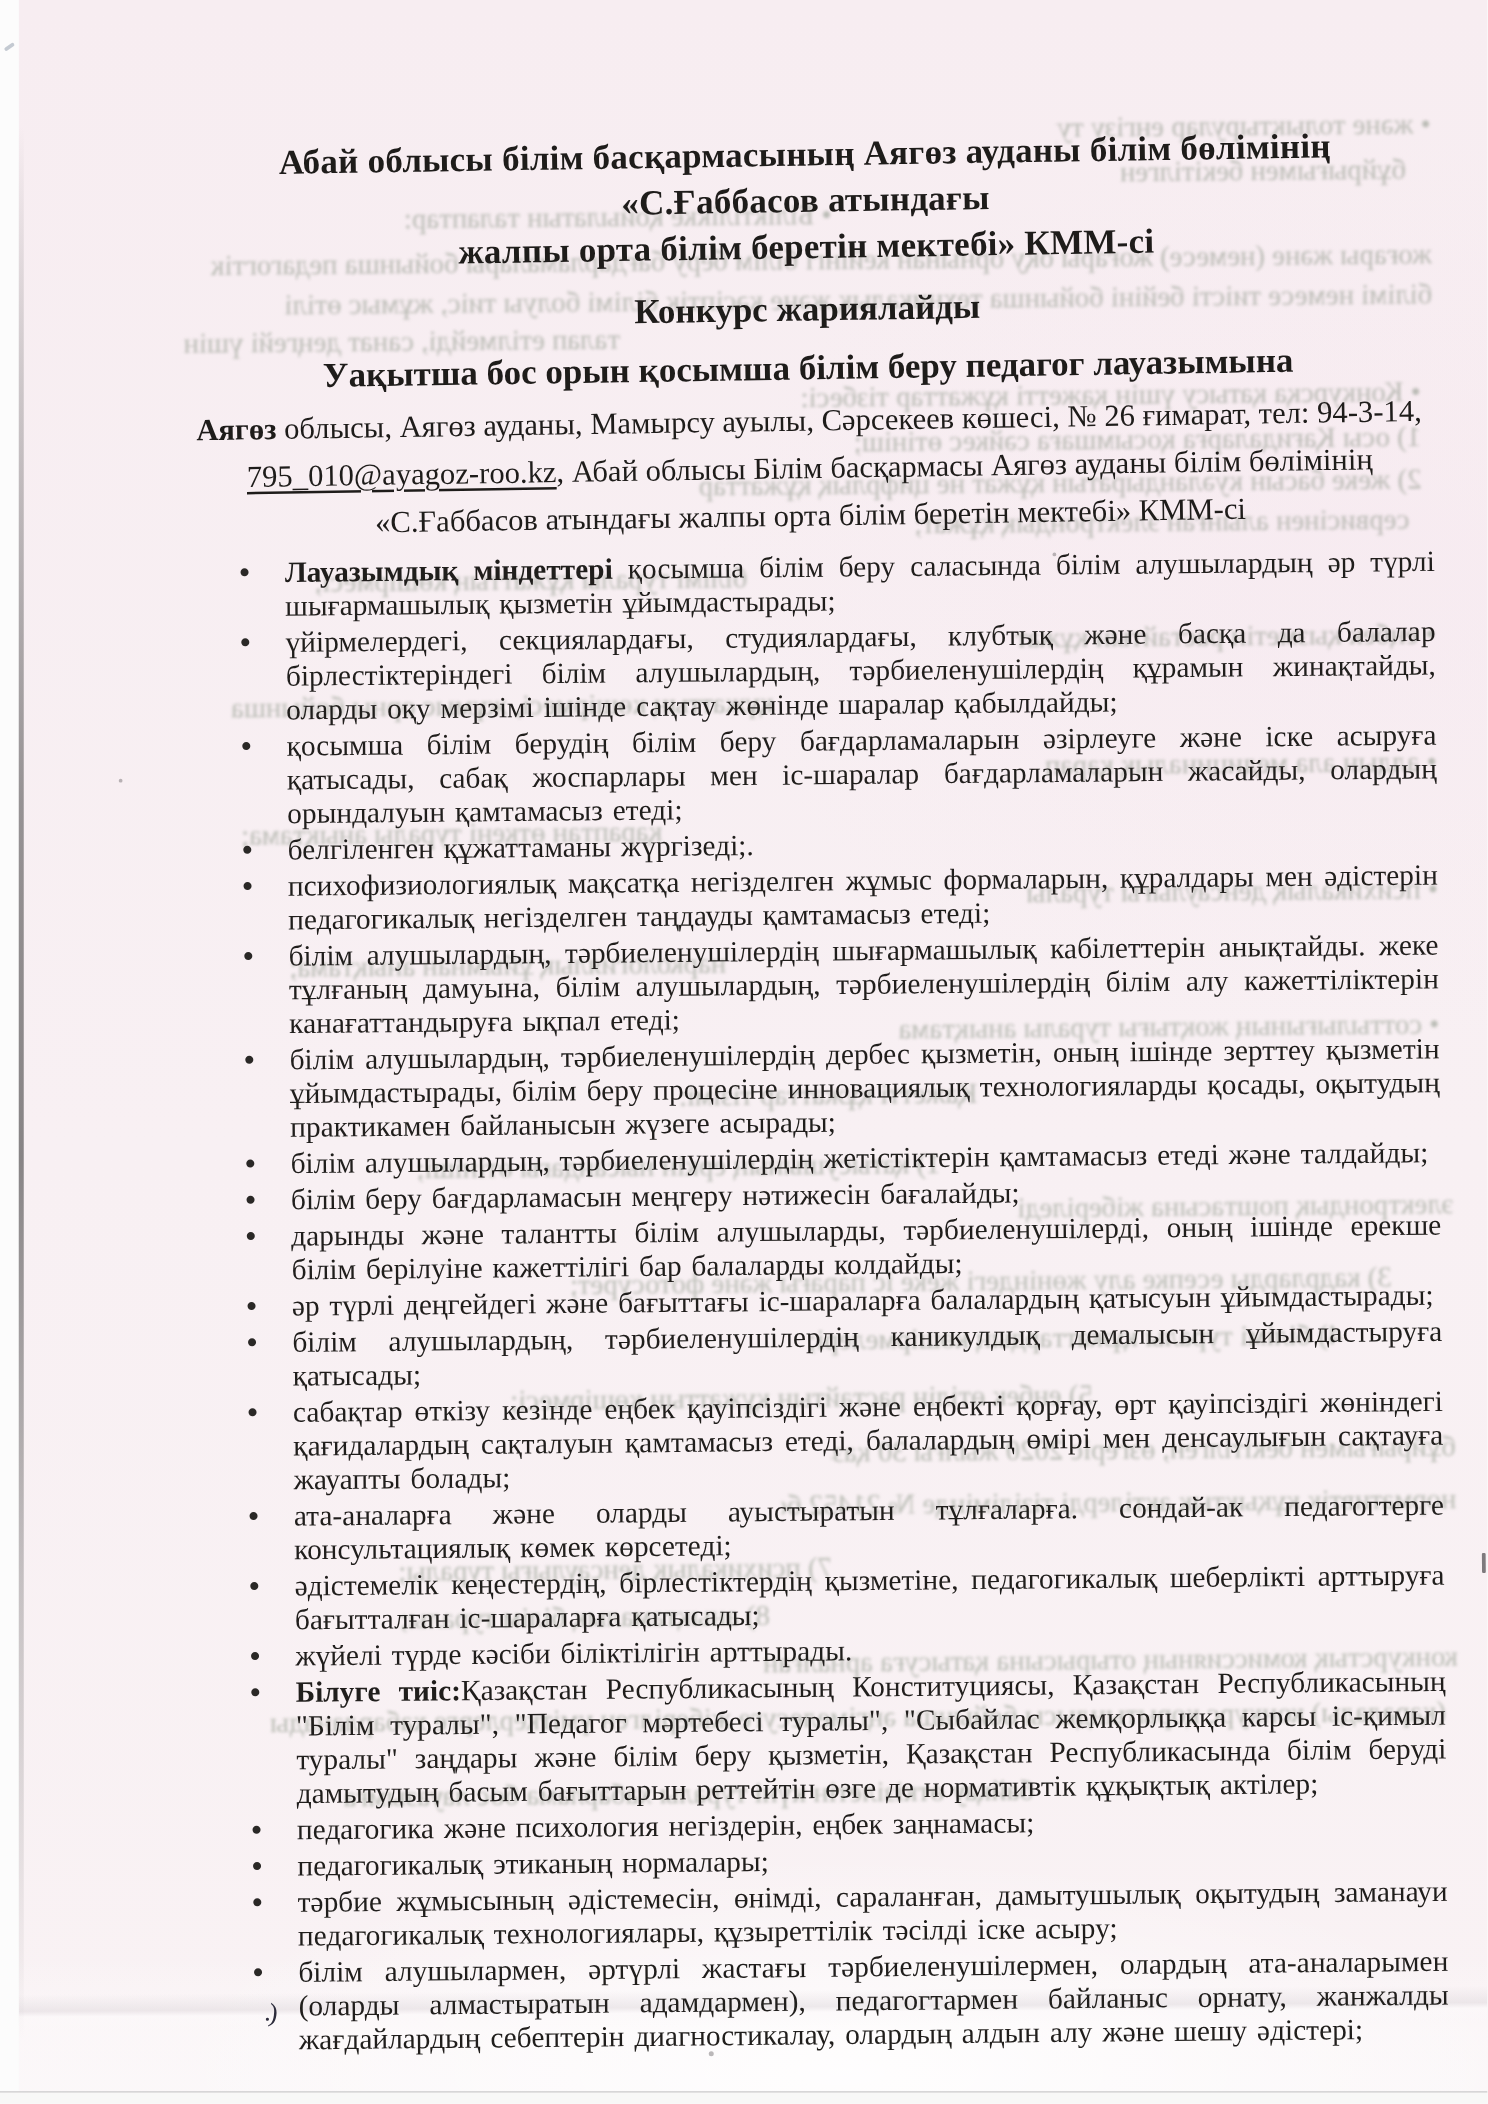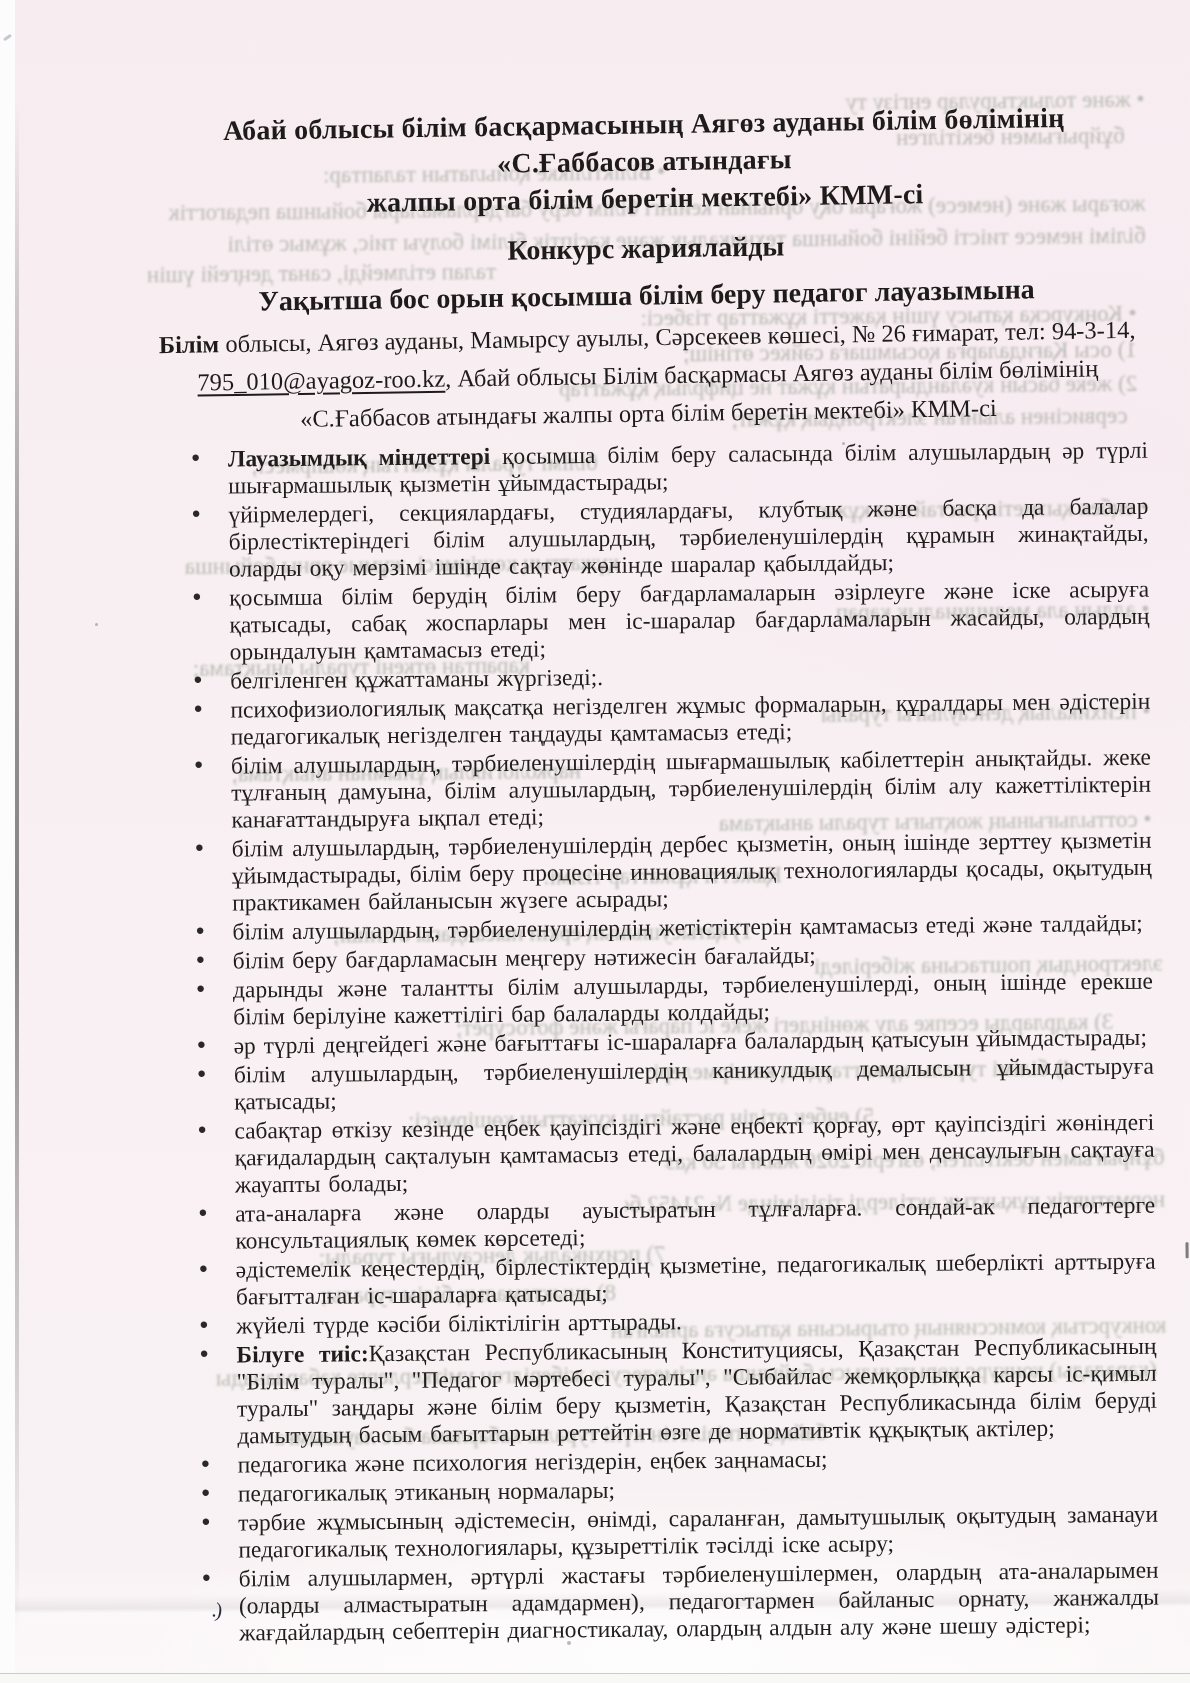--- a/index.html
+++ b/index.html
@@ -152,21 +152,21 @@
 
   <div class="content">
     <div class="doc-header">
       <div class="doc-title">
         <div>Абай облысы білім басқармасының Аягөз ауданы білім бөлімінің «С.Ғаббасов атындағы</div>
         <div>жалпы орта білім беретін мектебі» КММ-сі</div>
       </div>
       <div class="announcement">Конкурс жариялайды</div>
       <div class="vacancy">Уақытша бос орын қосымша білім беру педагог лауазымына</div>
       <div class="address">
-        <b>Білім</b><span> облысы, Аягөз ауданы, Мамырсу ауылы, Сәрсекеев  көшесі, № 26 ғимарат, тел: 94-3-14,</span>
+        <b>Аягөз</b><span> облысы, Аягөз ауданы, Мамырсу ауылы, Сәрсекеев  көшесі, № 26 ғимарат, тел: 94-3-14,</span>
         <span class="email">795_010@ayagoz-roo.kz</span><span>, Абай облысы Білім басқармасы Аягөз ауданы білім бөлімінің</span>
         <div>«С.Ғаббасов атындағы жалпы орта білім беретін мектебі» КММ-сі</div>
       </div>
     </div>
 
     <ul class="duties">
         <li><b>Лауазымдық міндеттері</b> қосымша білім беру саласында білім алушылардың әр түрлі шығармашылық қызметін ұйымдастырады;</li>
         <li>үйірмелердегі, секциялардағы, студиялардағы, клубтық және басқа да балалар бірлестіктеріндегі білім алушылардың, тәрбиеленушілердің құрамын жинақтайды, оларды оқу мерзімі ішінде сақтау жөнінде шаралар қабылдайды;</li>
         <li>қосымша білім берудің білім беру бағдарламаларын әзірлеуге және іске асыруға қатысады, сабақ жоспарлары мен іс-шаралар бағдарламаларын жасайды, олардың орындалуын қамтамасыз етеді;</li>
         <li>белгіленген құжаттаманы жүргізеді;.</li>

